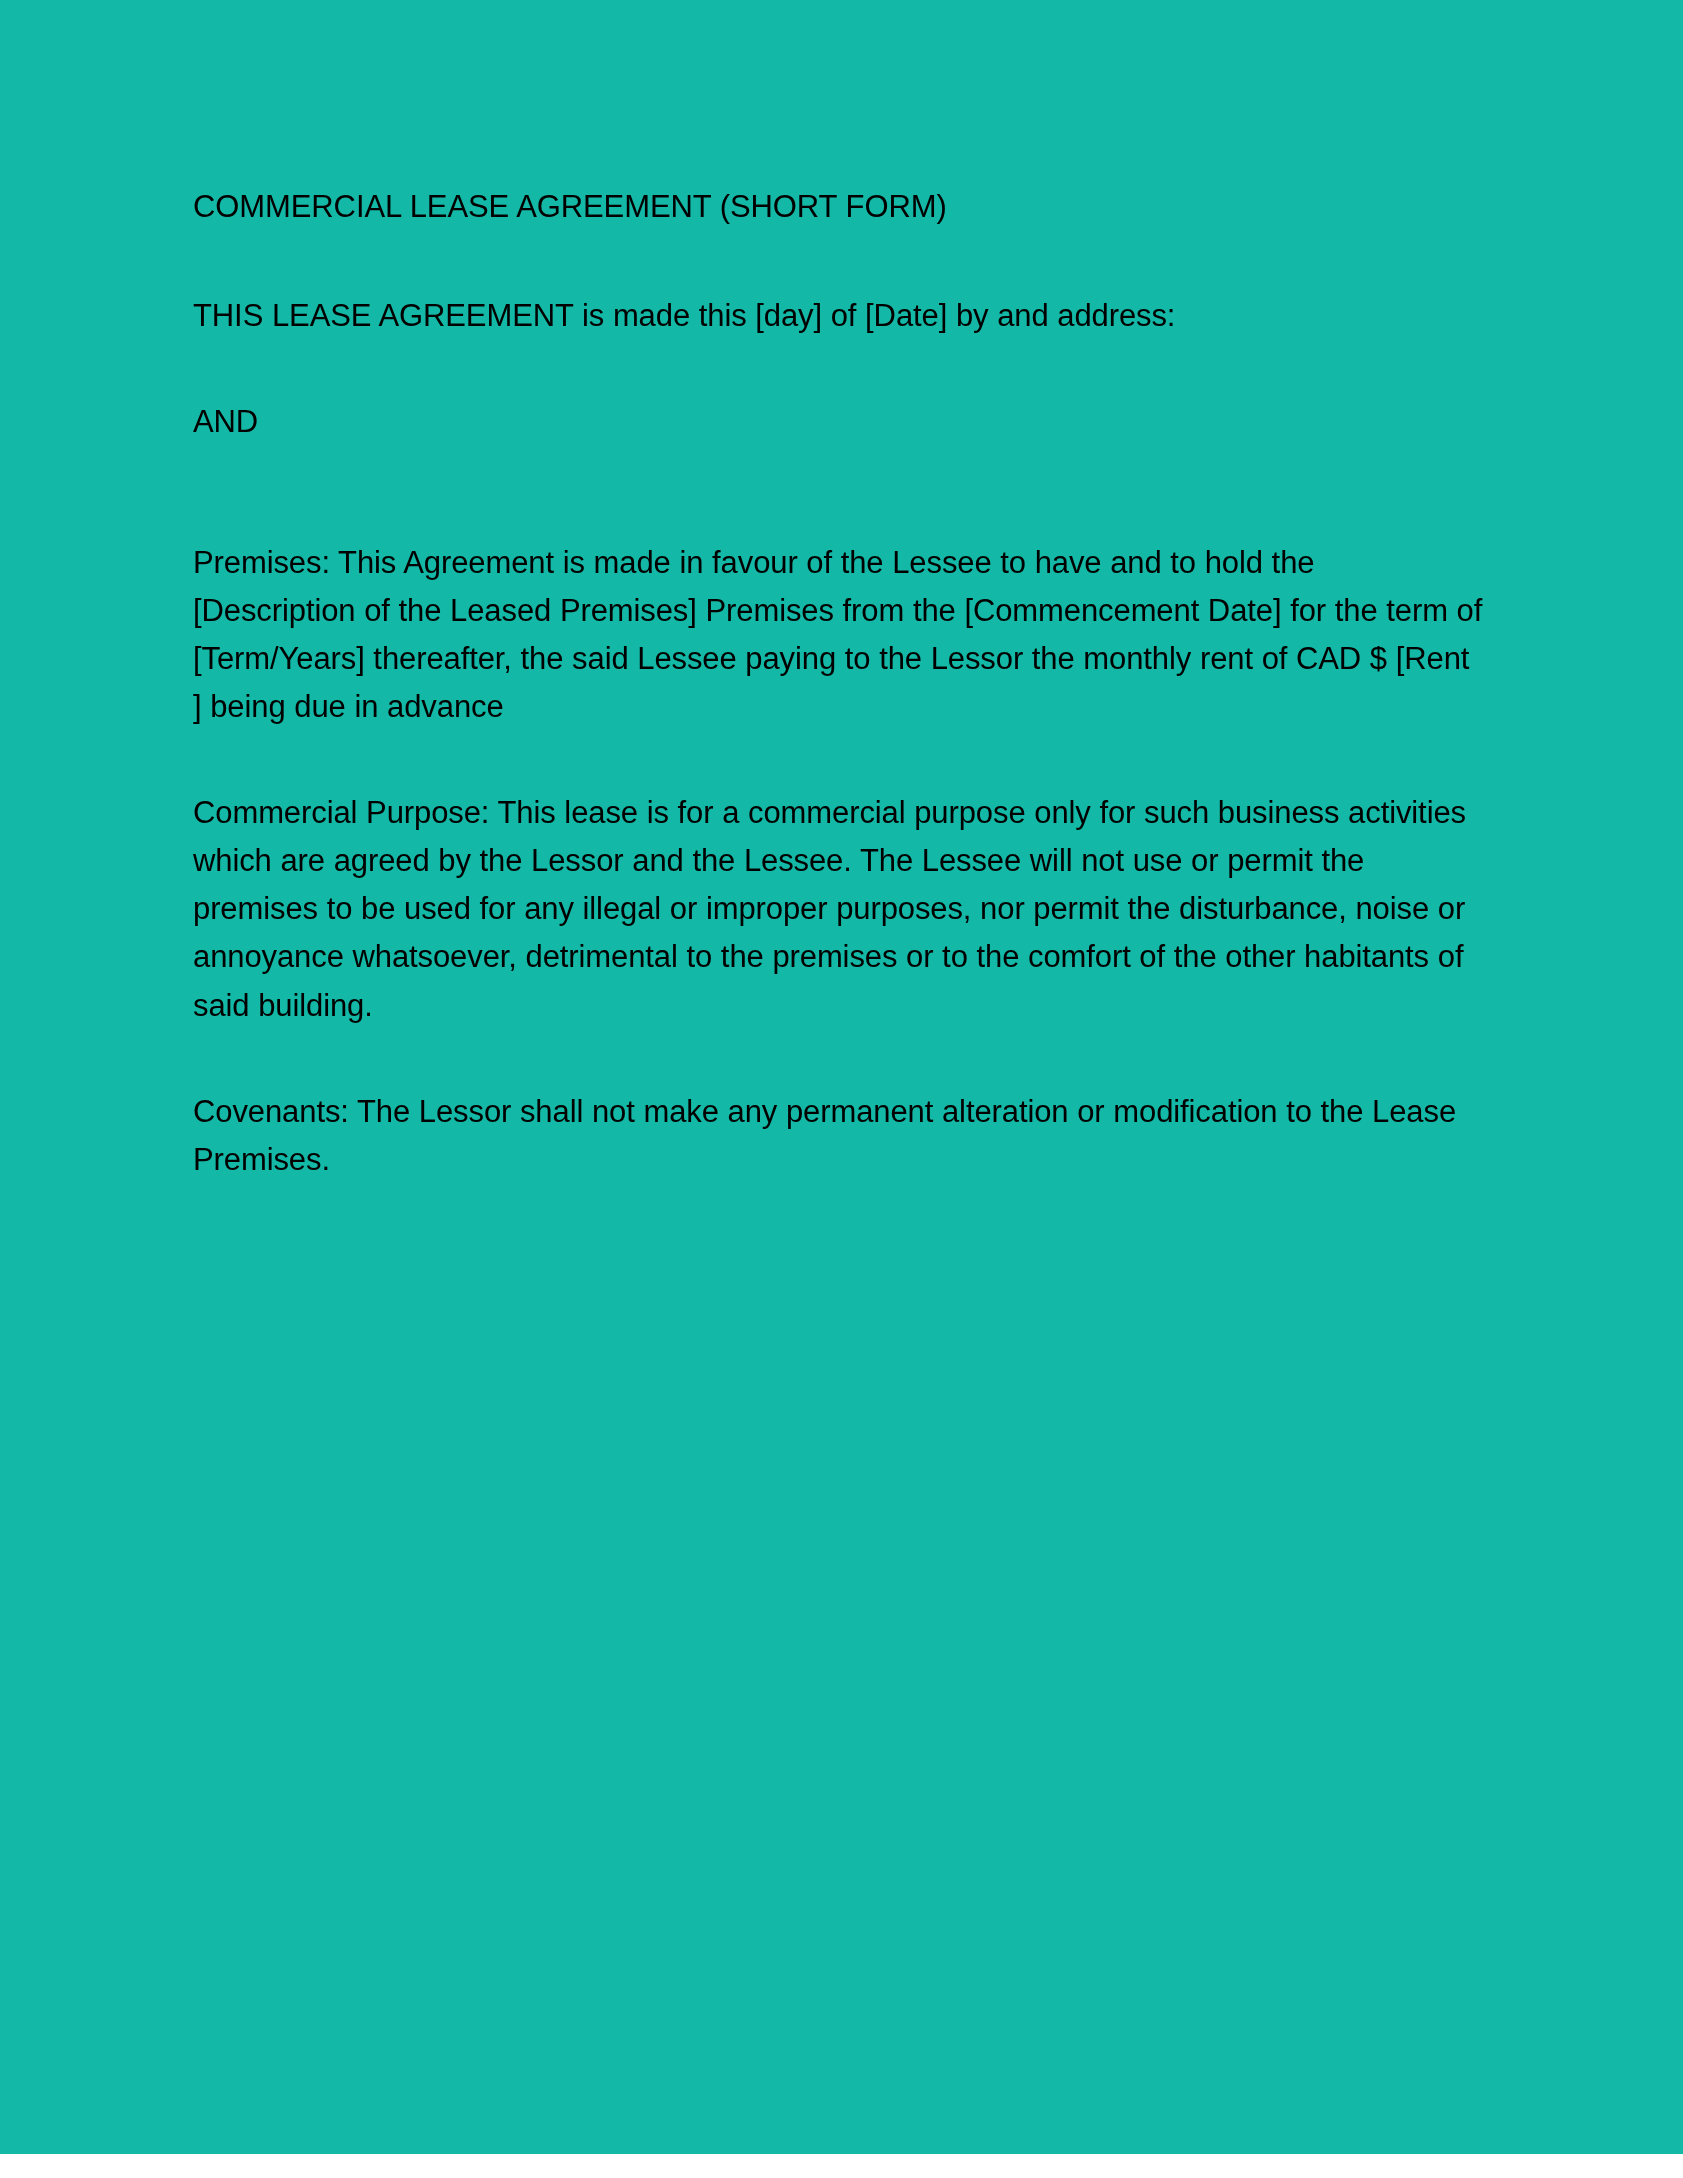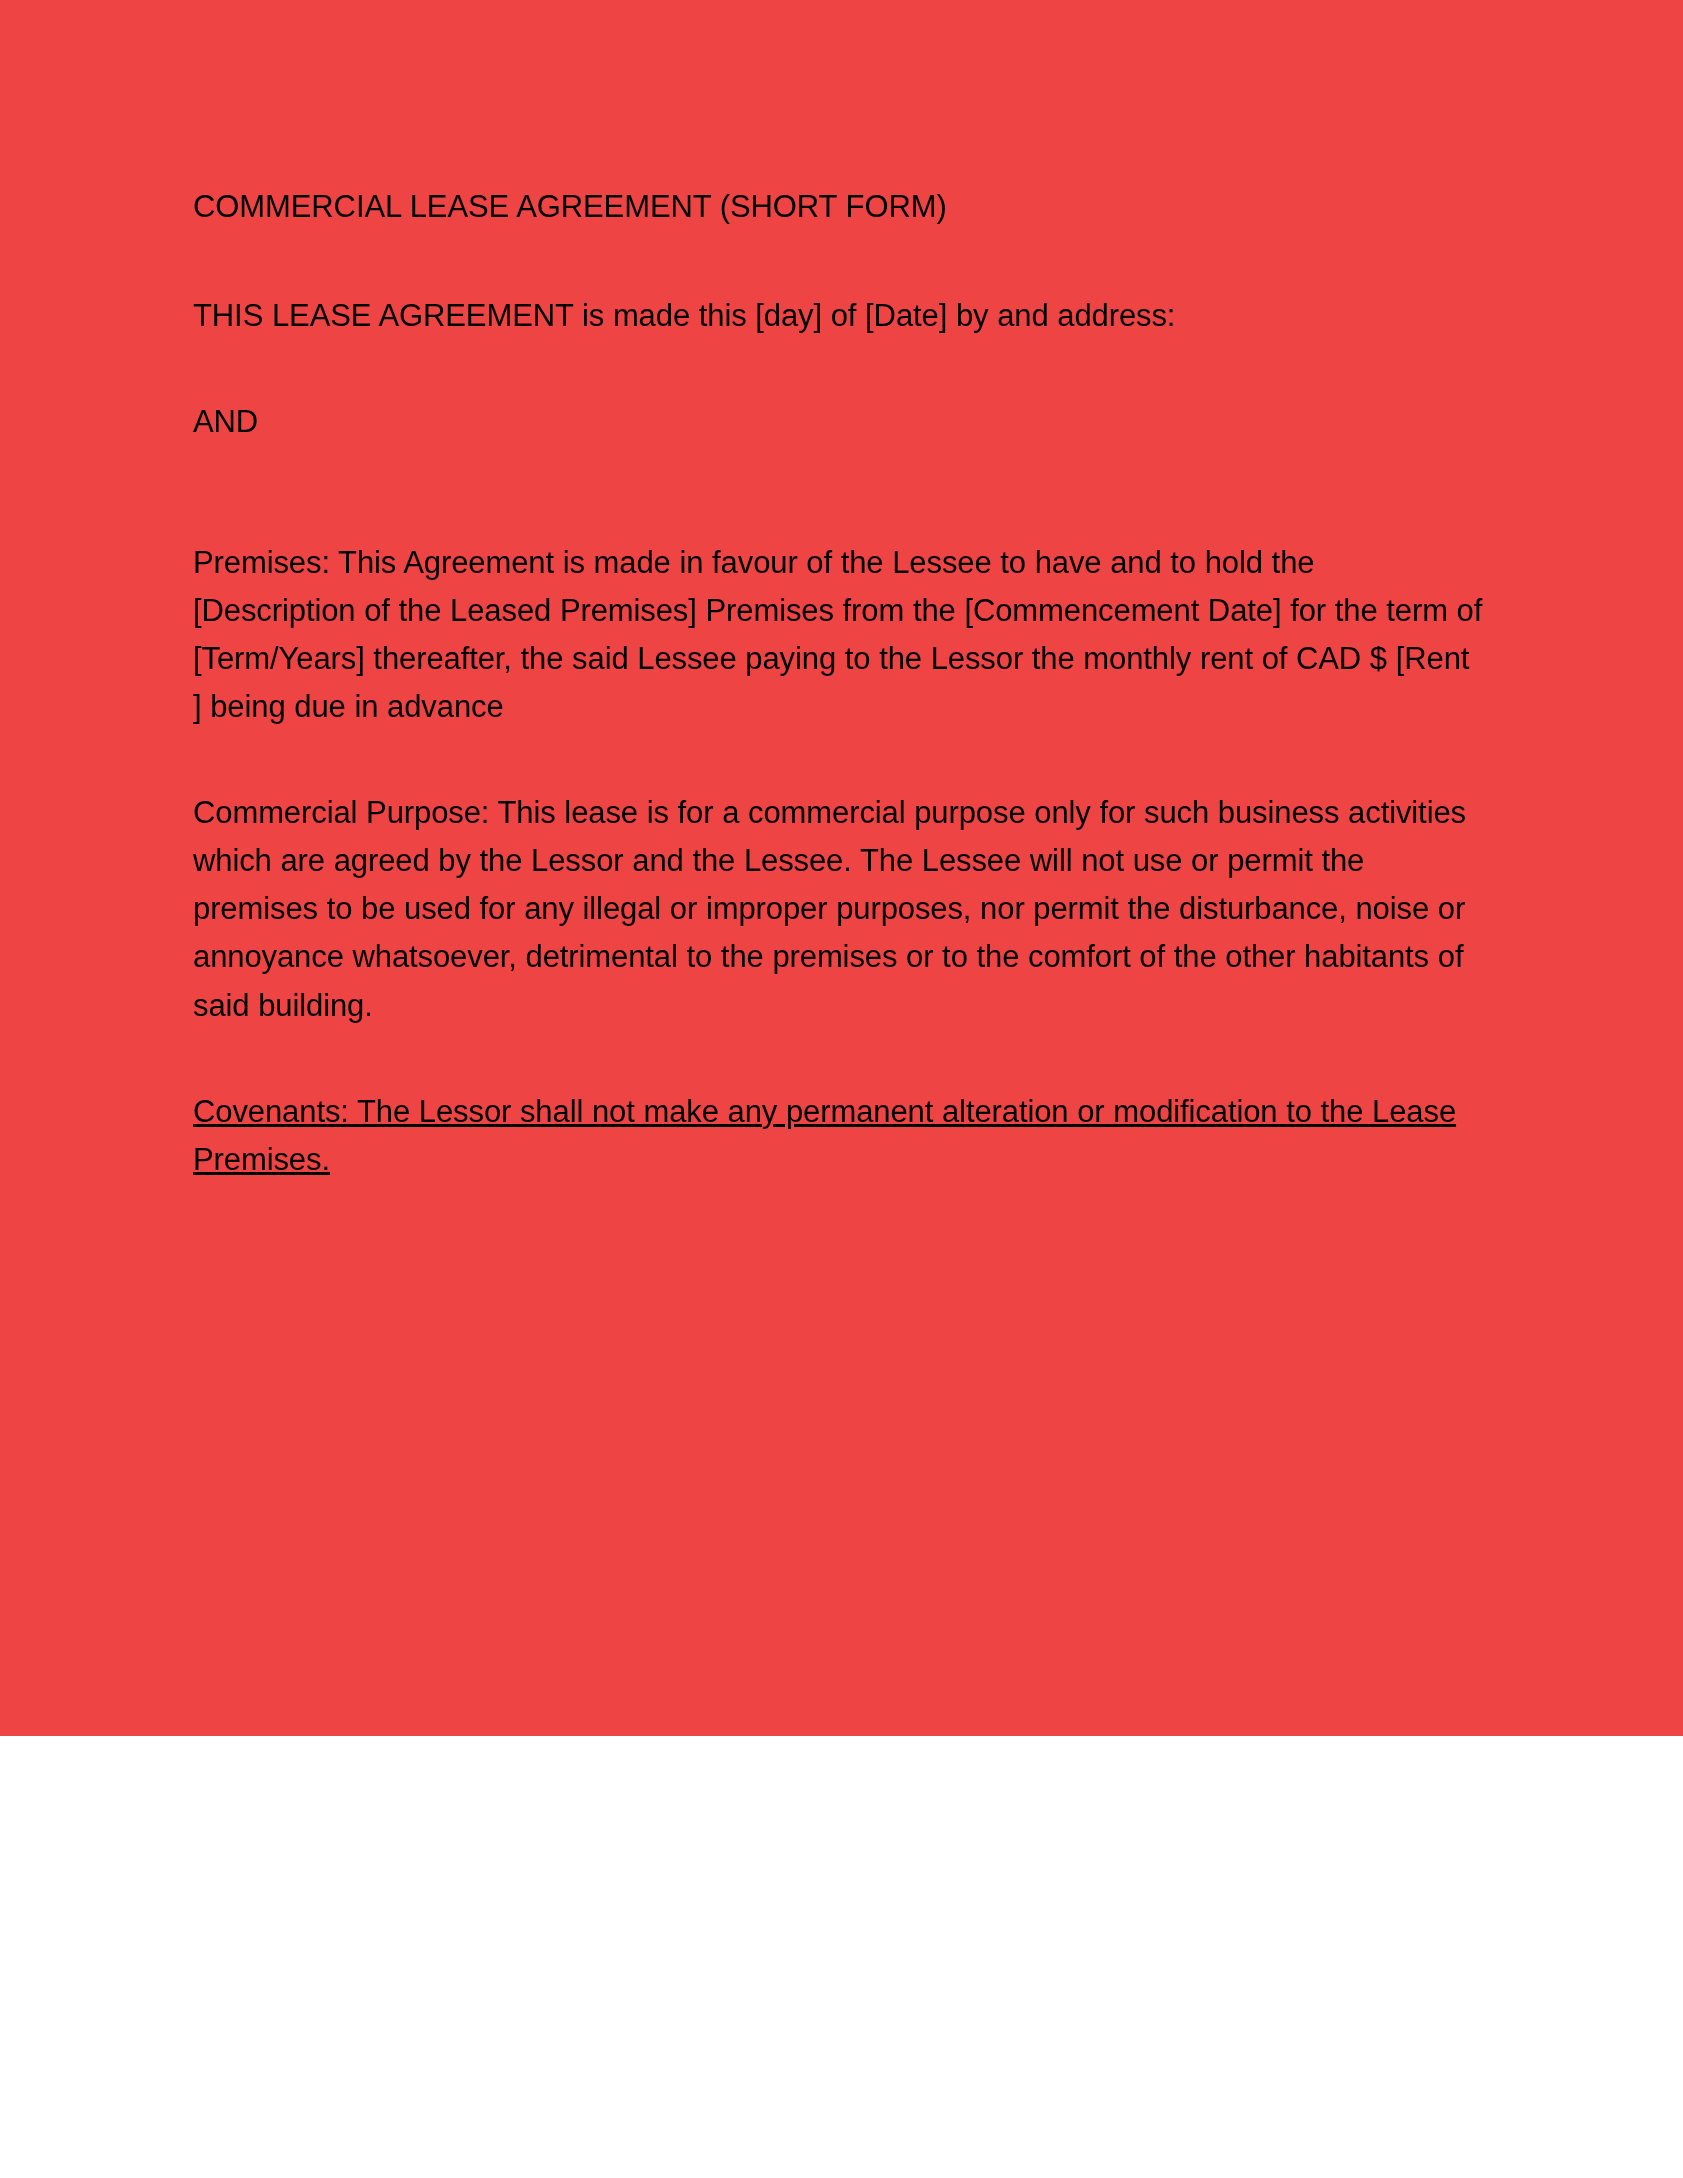--- a/index.html
+++ b/index.html
@@ -3,22 +3,22 @@
 <meta charset="utf-8">
 <style>
   html, body {
     margin: 0;
     padding: 0;
     background: #ffffff;
   }
   .page {
     position: relative;
     width: 1683px;
-    height: 1736px;
-    background: #ef4444;
+    height: 2154px;
+    background: #14b8a6;
     overflow: hidden;
     box-sizing: border-box;
   }
   .doc-body {
     position: absolute;
     left: 193px;
     top: 183px;
     width: 1292px;
   }
   .para {
@@ -26,21 +26,20 @@
     font-size: 31px;
     line-height: 1.55;
     color: #000000;
     letter-spacing: -0.1px;
     margin: 0 0 58px 0;
     text-align: left;
     word-spacing: 0.2px;
   }
   .para:last-child {
     margin-bottom: 12px;
-    text-decoration: underline;
   }
   
   .para-title {
     margin-bottom: 61px;
   }
   .para-and {
     margin-bottom: 93px;
   }
 </style>
 </head>

